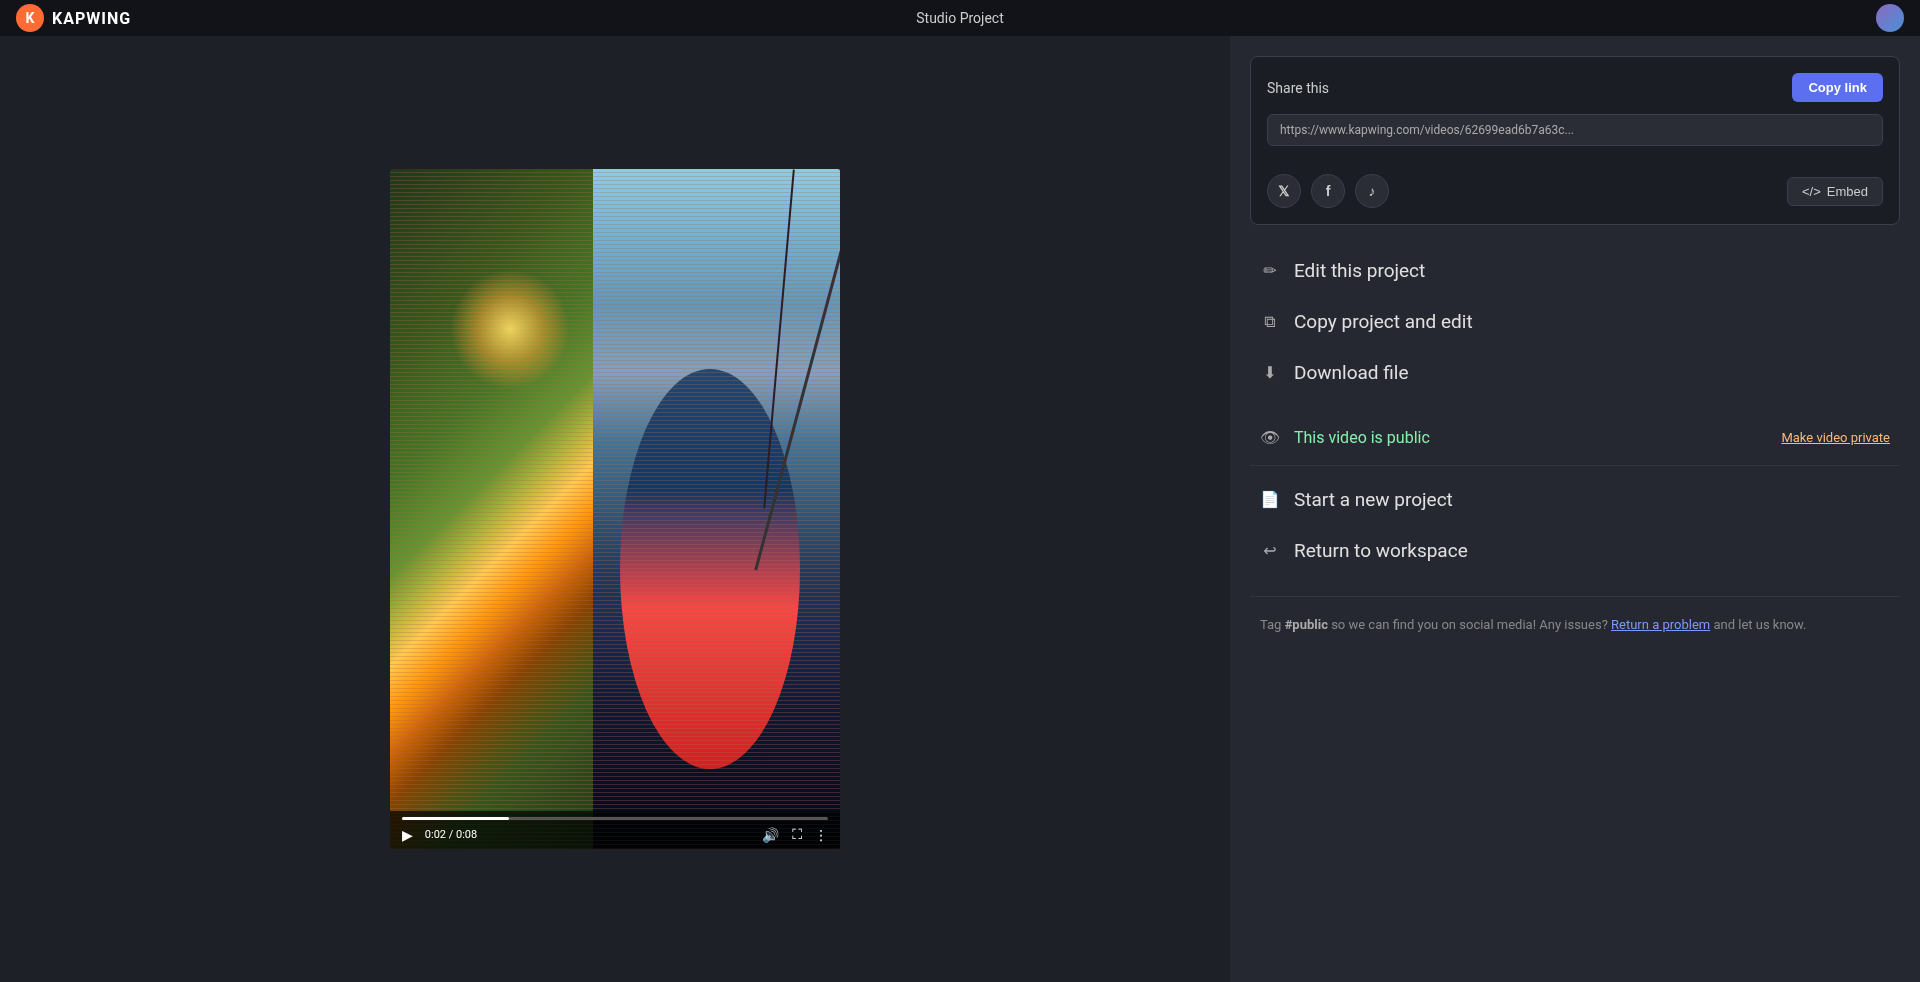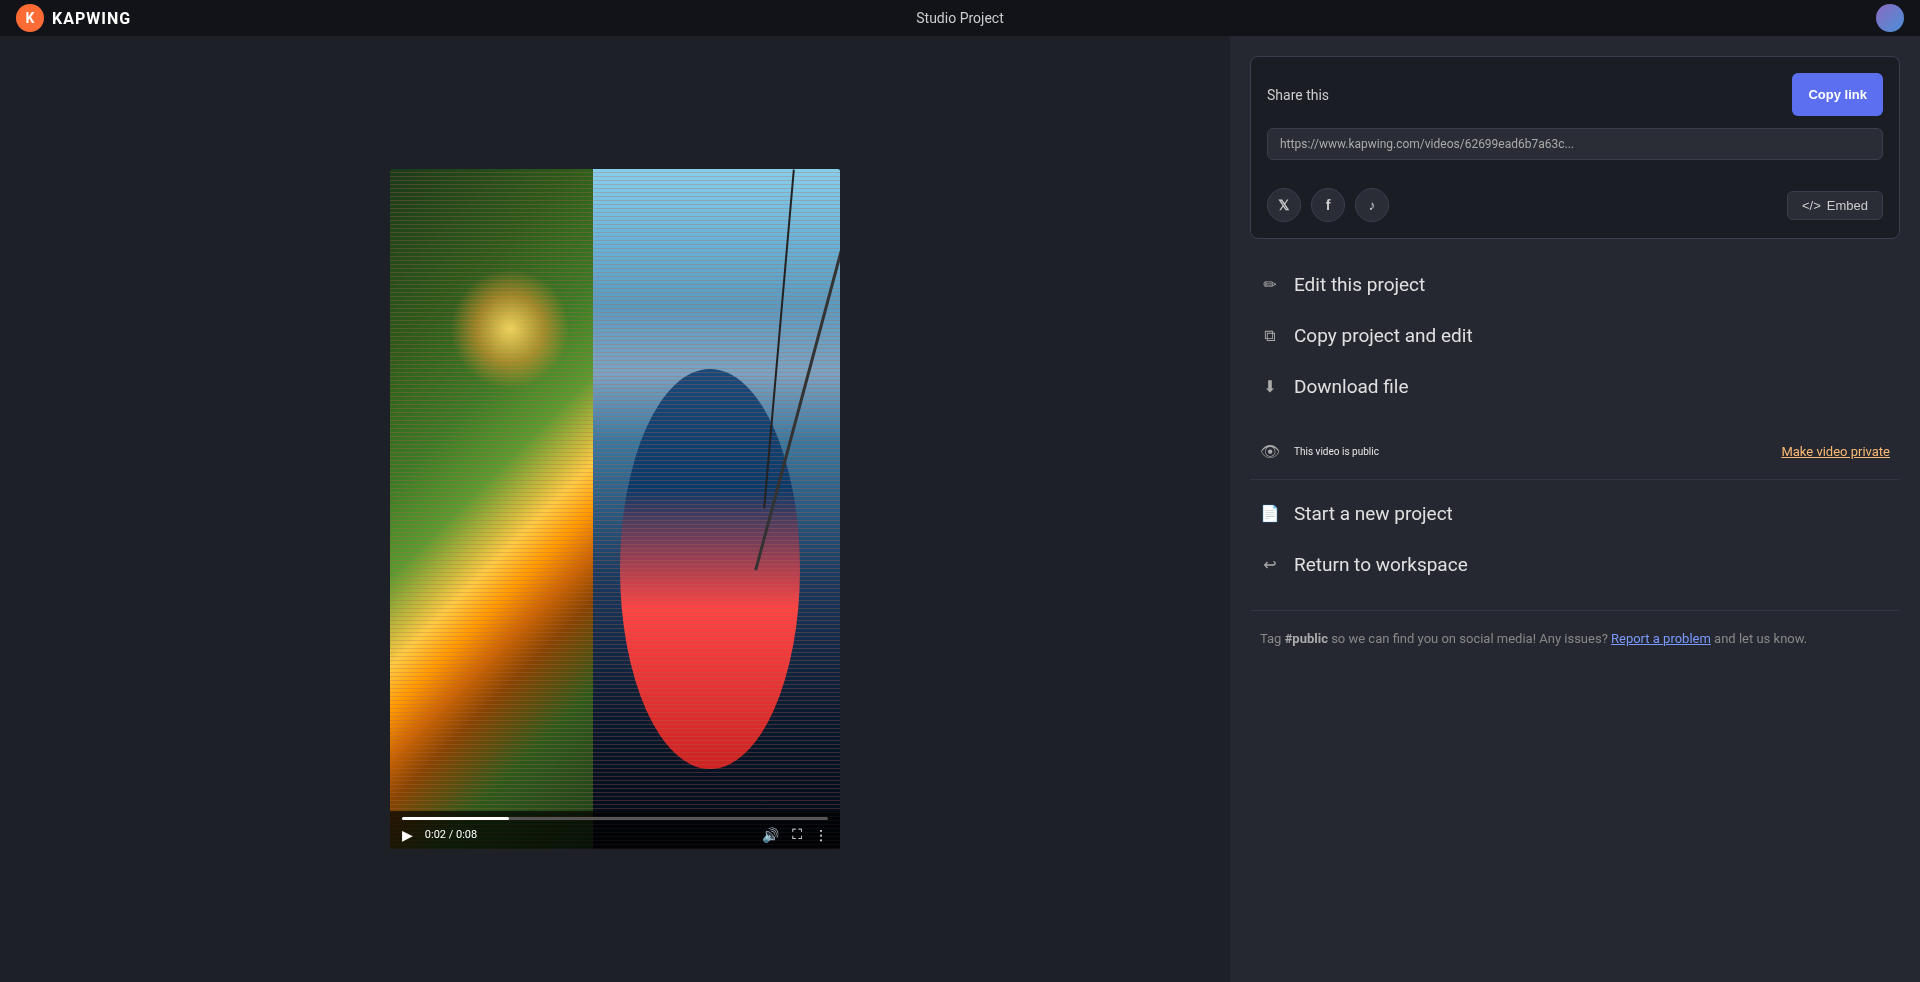--- a/index.html
+++ b/index.html
@@ -277,21 +277,21 @@
     .share-label {
       font-size: 14px;
       color: #cccccc;
     }
 
     .copy-link-btn {
       background-color: #5b6ff0;
       color: white;
       border: none;
       border-radius: 6px;
-      padding: 14px 16px;
+      padding: 7px 16px;
       font-size: 13px;
       font-weight: 600;
       cursor: pointer;
     }
 
     .share-url-box {
       background-color: #2a2d35;
       border: 1px solid #3a3f4e;
       border-radius: 6px;
       padding: 8px 12px;
@@ -370,22 +370,22 @@
       justify-content: space-between;
       padding: 10px 10px;
       margin-bottom: 6px;
     }
     .visibility-left {
       display: flex;
       align-items: center;
       gap: 14px;
     }
     .visibility-status {
-      font-size: 10px;
-      color: #e5e5e5;
+      font-size: 16px;
+      color: #86efac;
     }
     .make-private-link {
       font-size: 13px;
       color: #fdba74;
       text-decoration: underline;
       cursor: pointer;
     }
 
     .divider {
       height: 1px;
@@ -515,17 +515,17 @@
       </div>
       <div class="action-item">
         <span class="action-icon">↩</span>
         <span class="action-text">Return to workspace</span>
       </div>
     </div>
 
     <div class="divider"></div>
 
     <div class="tag-text">
-      <span>Tag </span><strong>#public</strong><span> so we can find you on social media! Any issues? </span><a href="#">Report a problem</a><span> and let us know.</span>
+      <span>Tag </span><strong>#public</strong><span> so we can find you on social media! Any issues? </span><a href="#">Return a problem</a><span> and let us know.</span>
     </div>
 
   </div>
 </div>
 
 </body></html>

